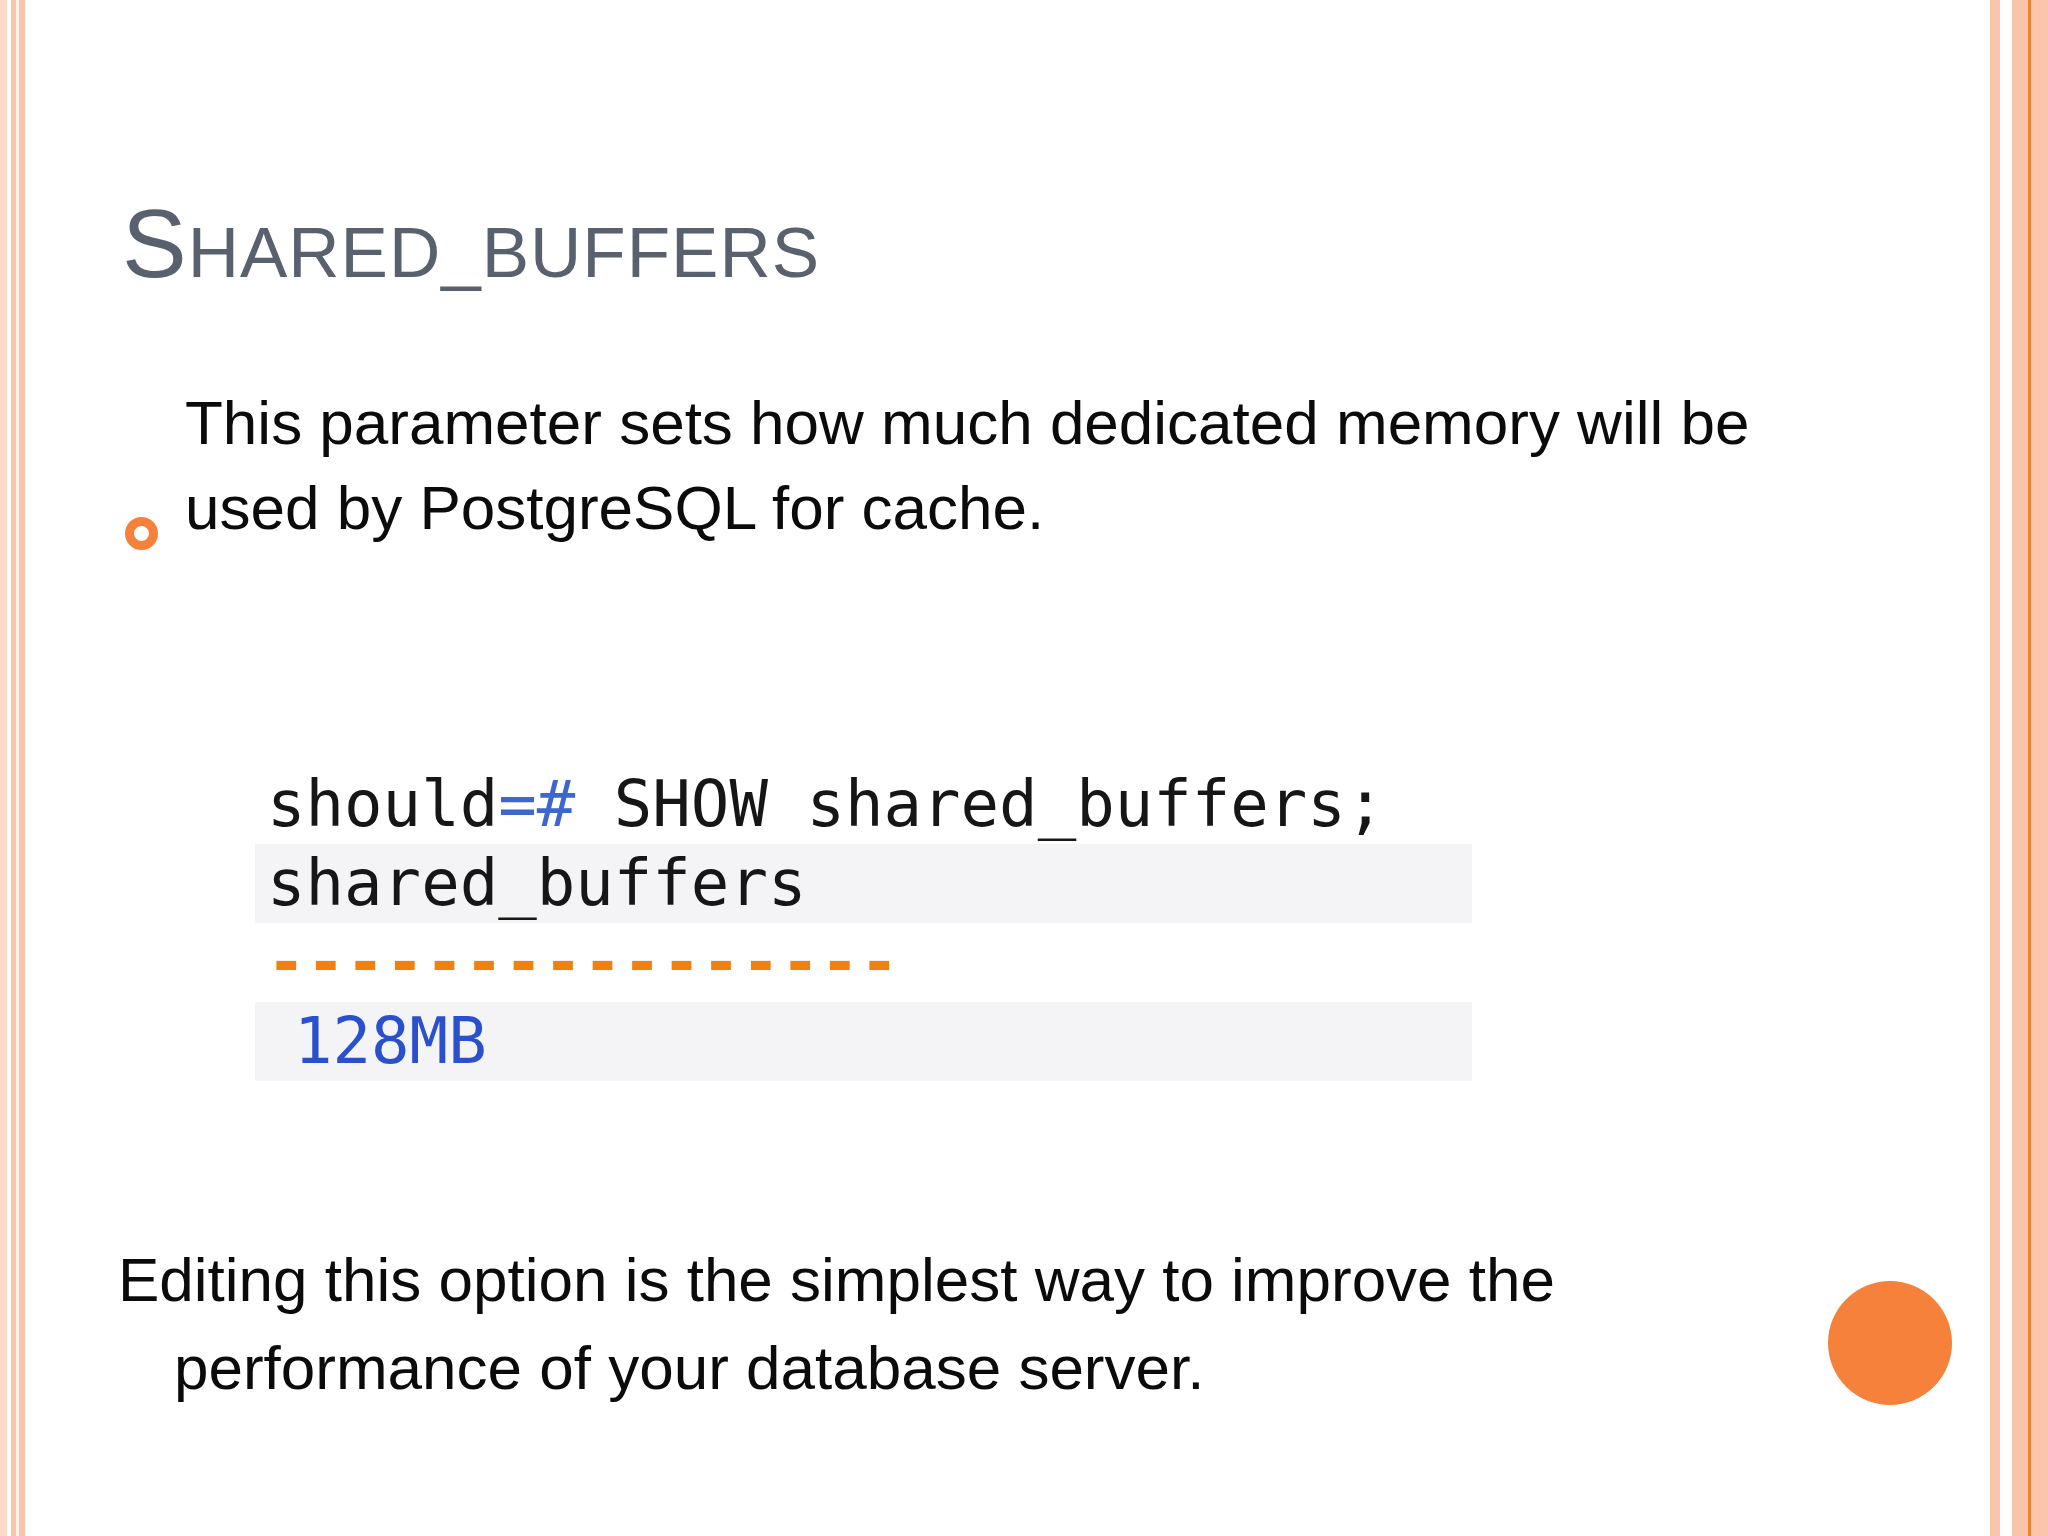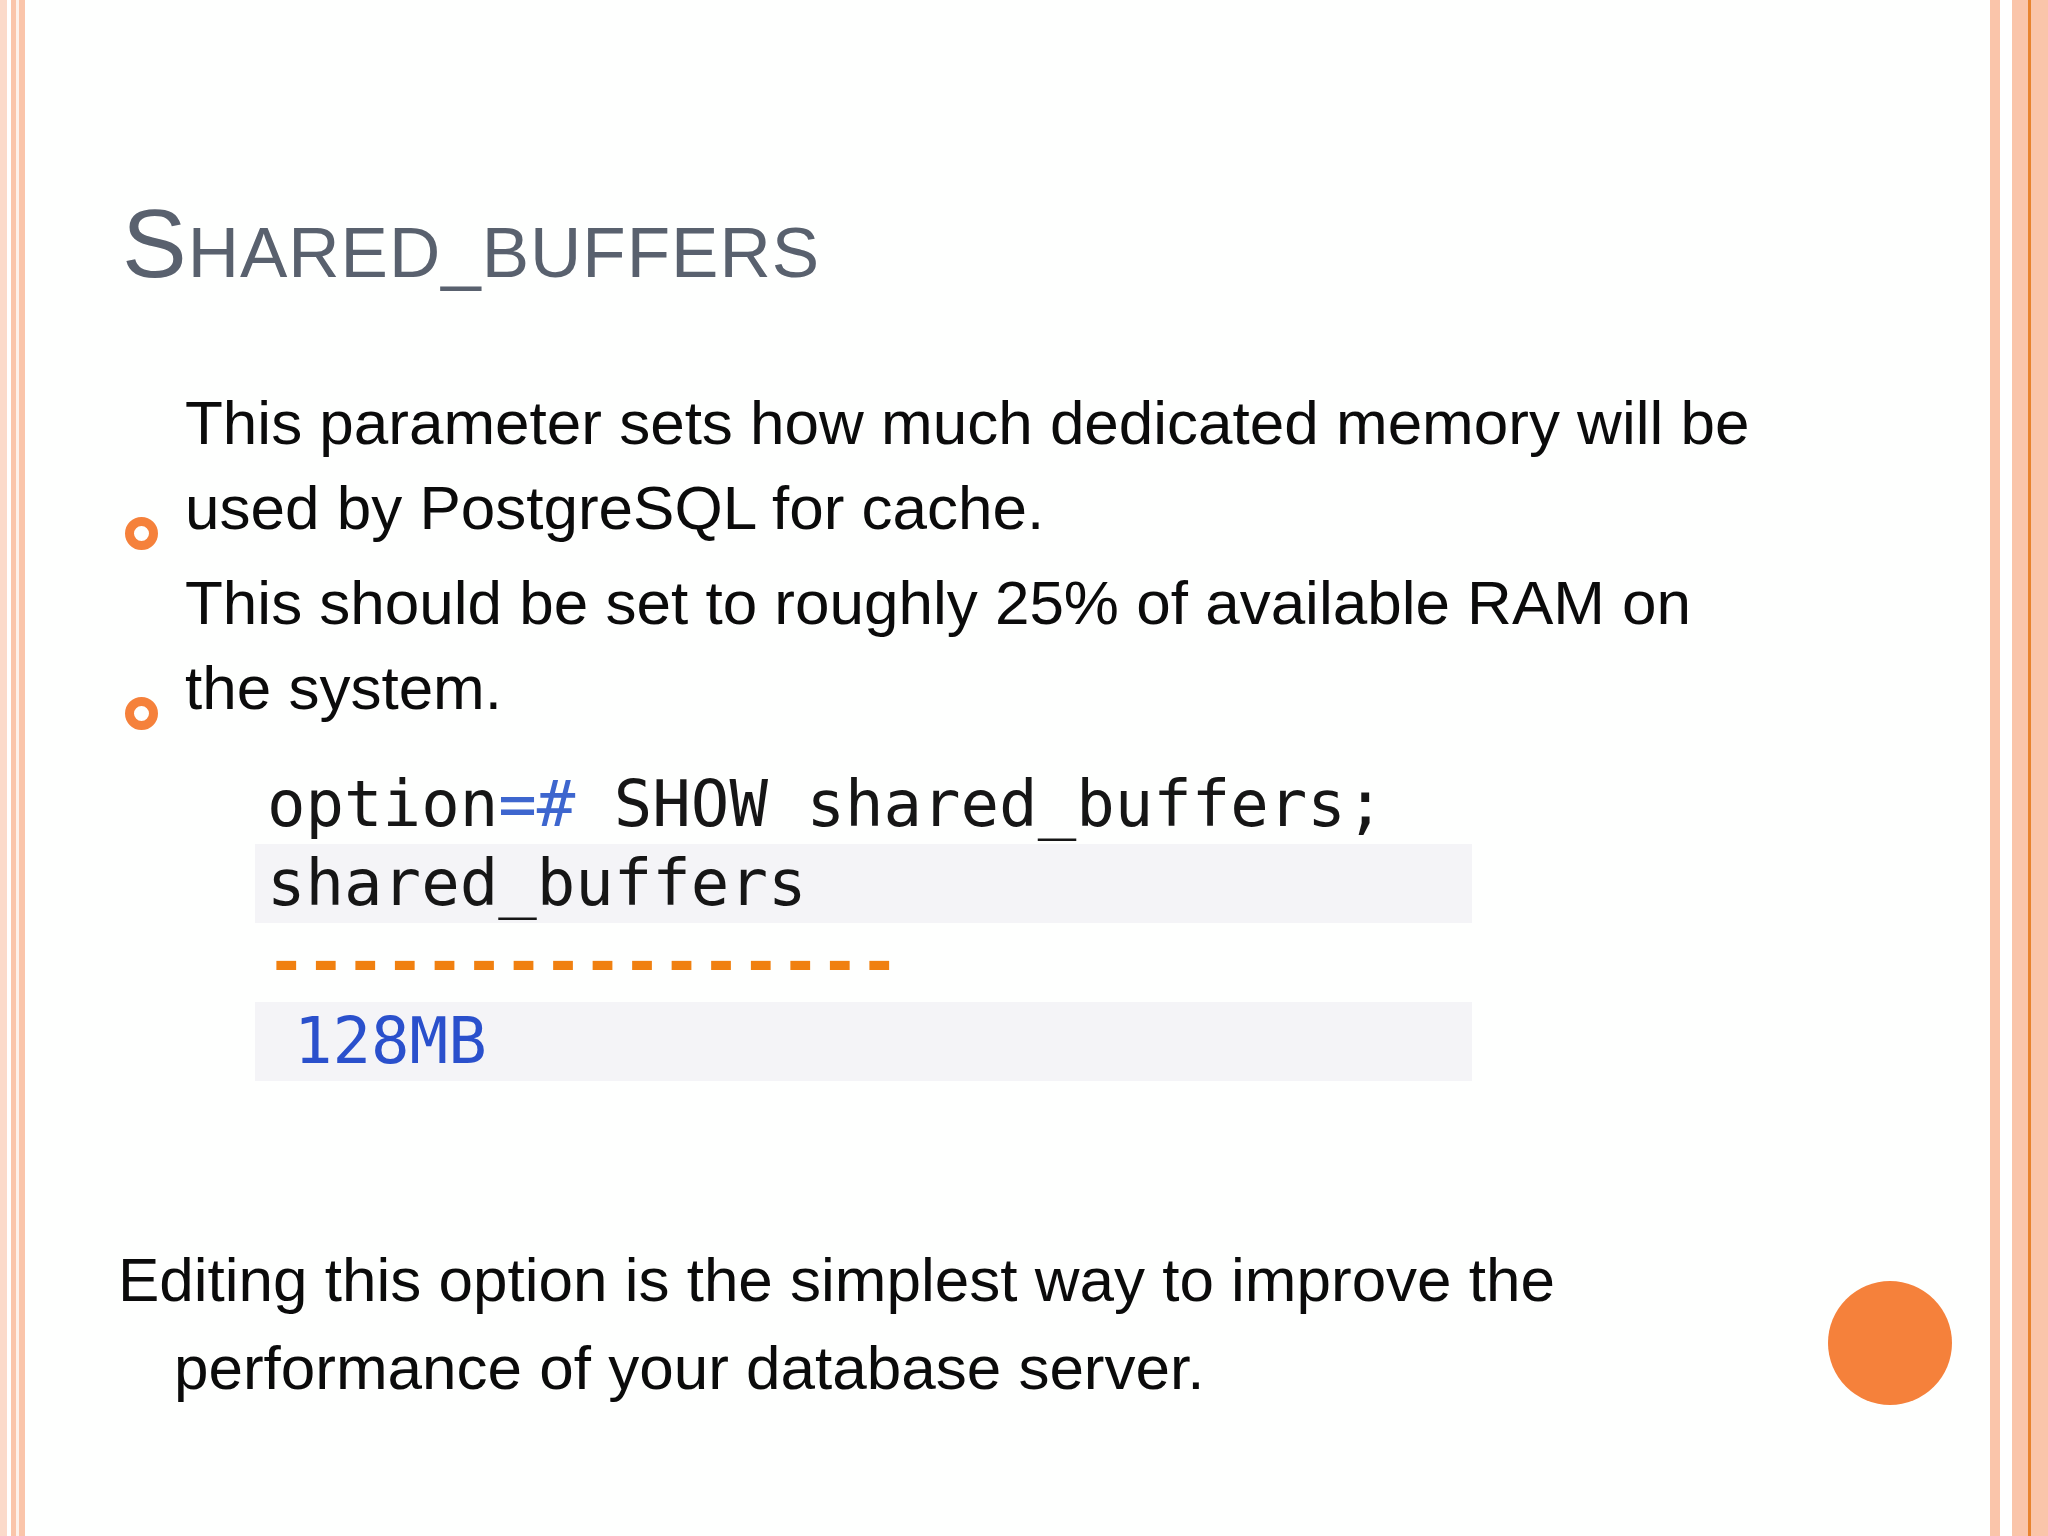--- a/index.html
+++ b/index.html
@@ -128,28 +128,24 @@
 
   <div class="title">
     <span class="cap">S</span><span class="rest">HARED_BUFFERS</span>
   </div>
 
   <div class="bullets">
     <div class="bullet-item">
       <div class="bullet-ring"></div>
       <div class="bullet-text">This parameter sets how much dedicated memory will be used by PostgreSQL for cache.</div>
     </div>
-    <div class="bullet-item">
-      <div class="bullet-ring"></div>
-      <div class="bullet-text">This should be set to roughly 25% of available RAM on the system.</div>
-    </div>
   </div>
 
   <div class="terminal">
-    <div class="t-row"><span>option</span><span class="t-prompt-sym">=#</span><span> SHOW shared_buffers;</span></div>
+    <div class="t-row"><span>should</span><span class="t-prompt-sym">=#</span><span> SHOW shared_buffers;</span></div>
     <div class="t-row band"><span>shared_buffers</span></div>
     <div class="t-row"><span class="t-sep">----------------</span></div>
     <div class="t-row band"><span class="t-value">128MB</span></div>
   </div>
 
   <div class="footer-par">Editing this option is the simplest way to improve the performance of your database server.</div>
 
   <div class="accent-circle"></div>
 
 </div>

